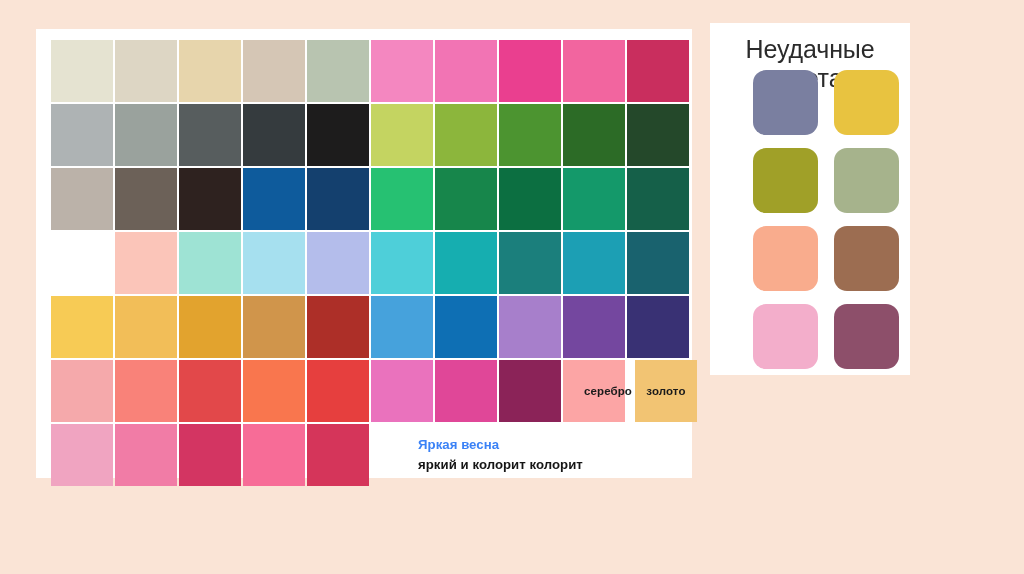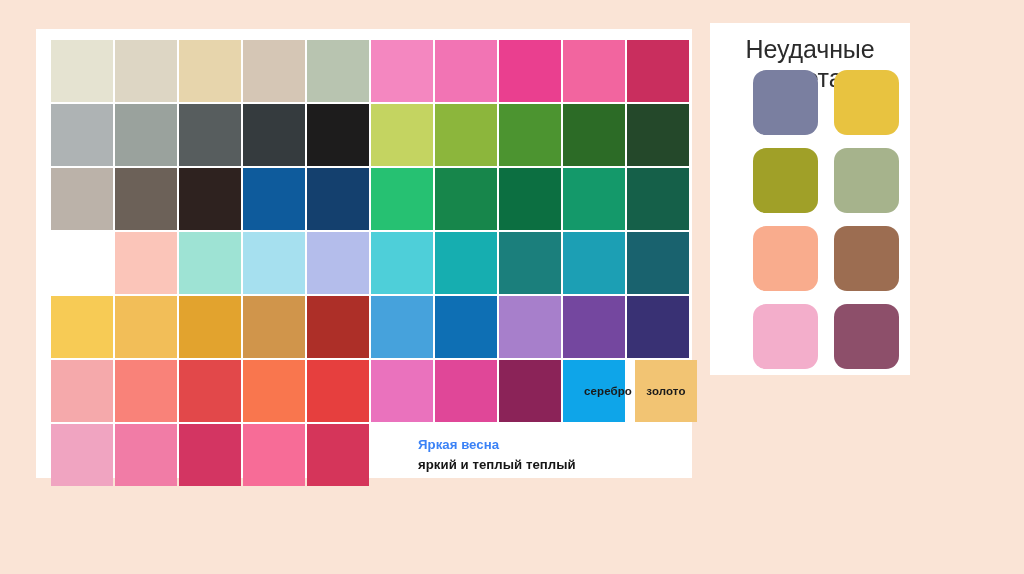--- a/index.html
+++ b/index.html
@@ -176,41 +176,41 @@
       <div class="swatch" style="background: rgb(116, 71, 159);"></div>
       <div class="swatch" style="background: rgb(57, 49, 116);"></div>
       <div class="swatch" style="background: rgb(245, 169, 171);"></div>
       <div class="swatch" style="background: rgb(249, 130, 121);"></div>
       <div class="swatch" style="background: rgb(226, 72, 74);"></div>
       <div class="swatch" style="background: rgb(249, 118, 78);"></div>
       <div class="swatch" style="background: rgb(230, 63, 62);"></div>
       <div class="swatch" style="background: rgb(234, 114, 189);"></div>
       <div class="swatch" style="background: rgb(224, 71, 152);"></div>
       <div class="swatch" style="background: rgb(139, 35, 88);"></div>
-      <div class="swatch" style="background: #0ea5e9; padding-left: 28px;">
+      <div class="swatch" style="background: #fca5a5; padding-left: 28px;">
         <span class="swatch-label">серебро</span>
       </div>
       <div class="swatch" style="background: rgb(242, 196, 115); margin-left: 8px;">
         <span class="swatch-label">золото</span>
       </div>
       <div class="swatch" style="background: rgb(240, 164, 193);"></div>
       <div class="swatch" style="background: rgb(241, 124, 166);"></div>
       <div class="swatch" style="background: rgb(211, 53, 98);"></div>
       <div class="swatch" style="background: rgb(247, 108, 151);"></div>
       <div class="swatch" style="background: rgb(213, 53, 90);"></div>
       <div class="swatch swatch-empty"></div>
       <div class="swatch swatch-empty"></div>
       <div class="swatch swatch-empty"></div>
       <div class="swatch swatch-empty"></div>
       <div class="swatch swatch-empty"></div>
     </div>
 
   <div id="palette-caption">
     <div id="caption-line-1">Яркая весна</div>
-    <div id="caption-line-2">яркий и теплый теплый</div>
+    <div id="caption-line-2">яркий и колорит колорит</div>
   </div>
 
 </div>
 
 <div id="bad-colors-panel">
   <div id="bad-colors-title">Неудачные цвета</div>
   <div id="bad-colors-grid">
       <div class="bad-swatch" style="background: rgb(122, 127, 160);"></div>
       <div class="bad-swatch" style="background: rgb(232, 195, 64);"></div>
       <div class="bad-swatch" style="background: rgb(160, 160, 40);"></div>

